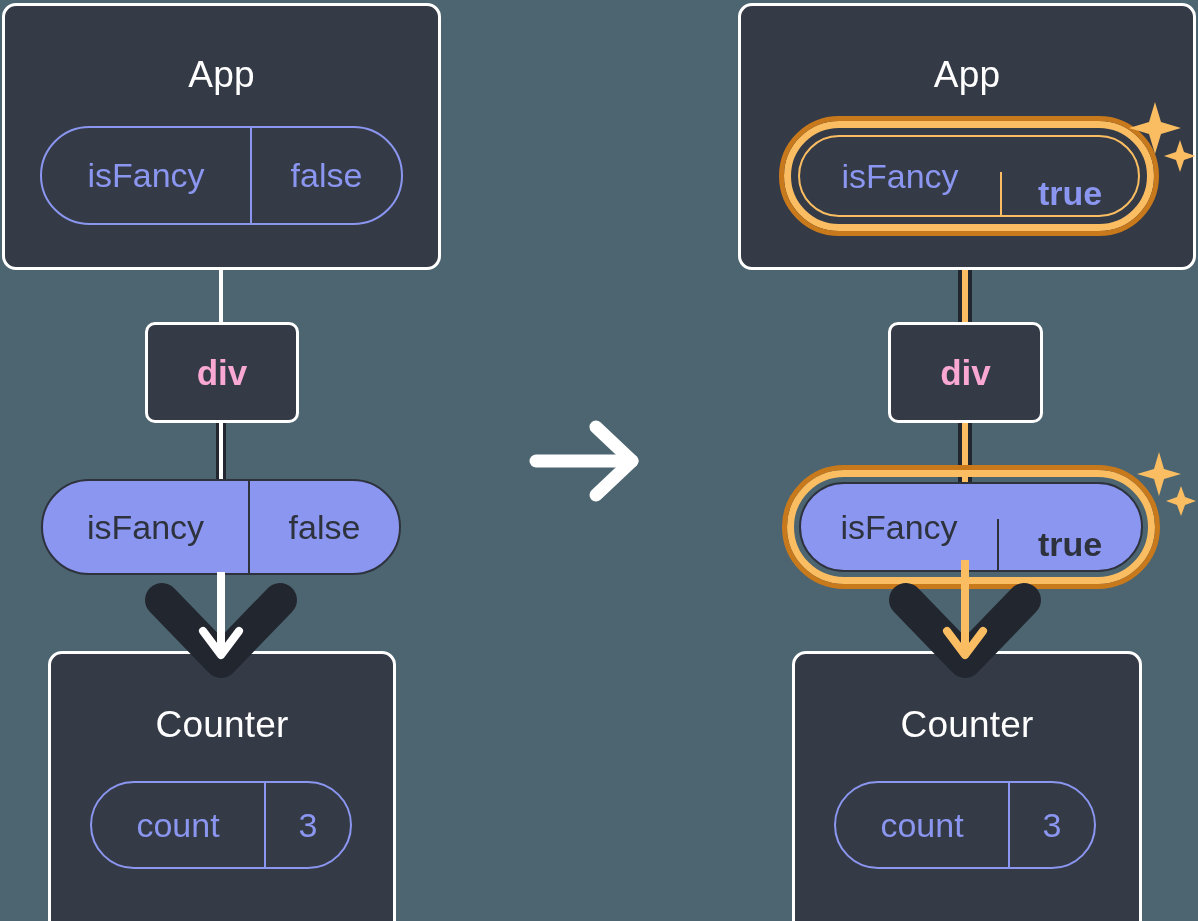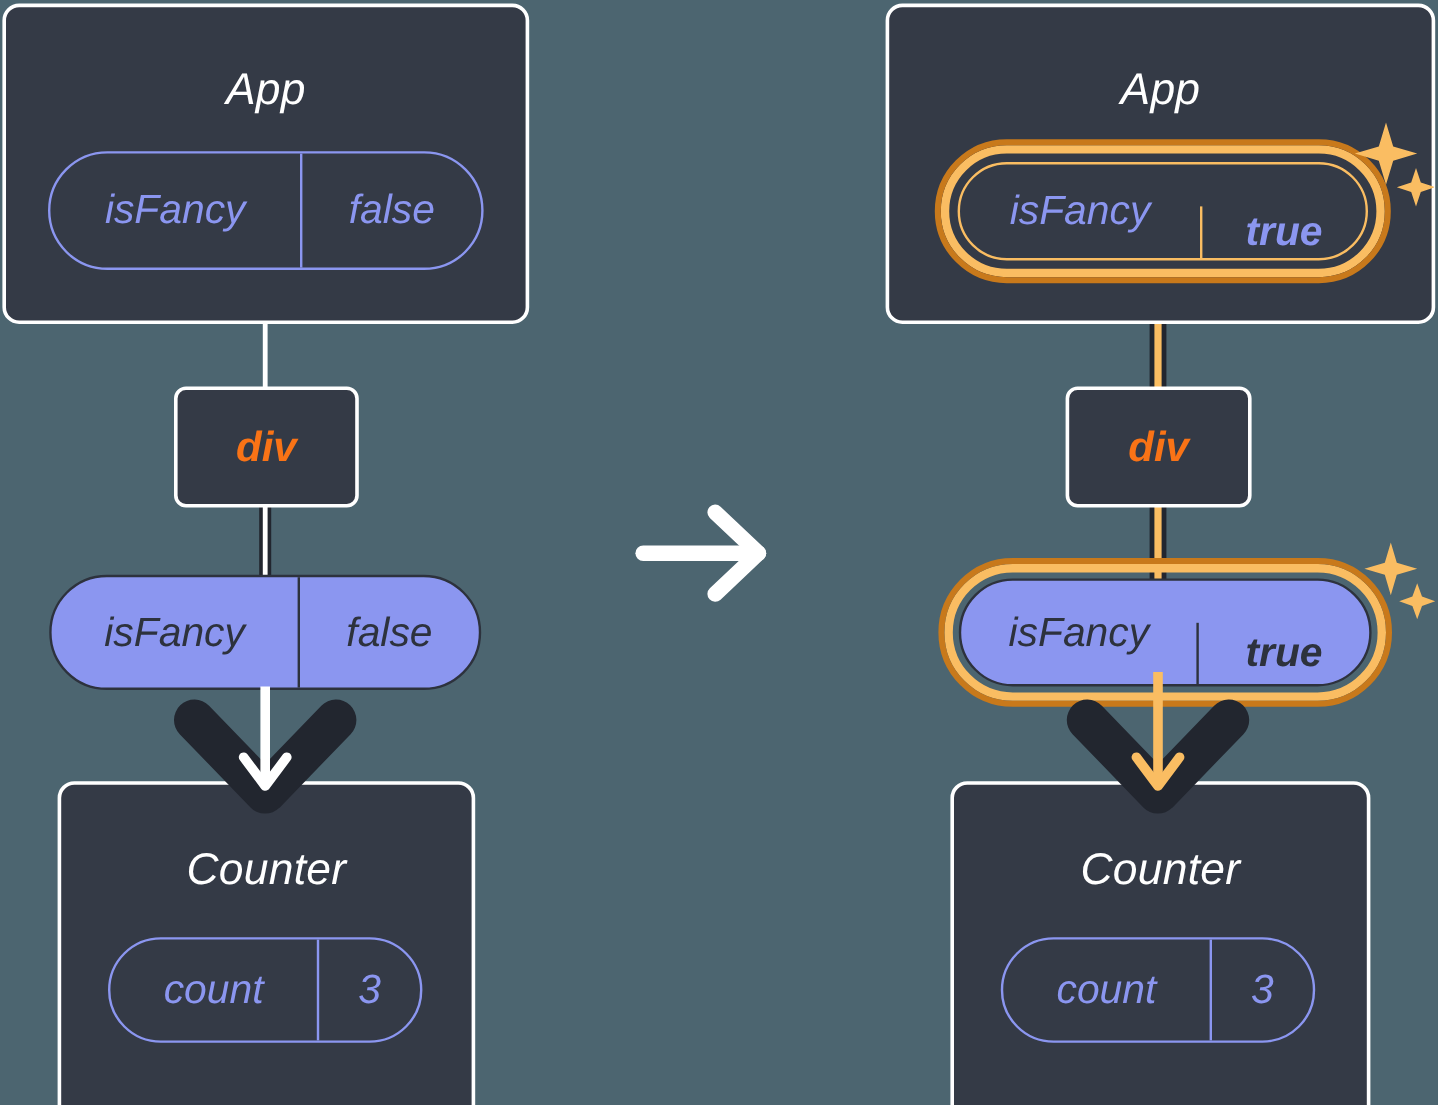--- a/index.html
+++ b/index.html
@@ -7,21 +7,20 @@
     padding: 0;
     background: #4c6570;
   }
   #stage {
     position: relative;
     width: 1198px;
     height: 921px;
     background: #4c6570;
     overflow: hidden;
     font-family: "Liberation Sans", sans-serif;
-    font-style: italic;
   }
 
   
   .panel {
     position: absolute;
     background: #343a46;
     border: 3px solid #ffffff;
     border-radius: 14px;
     box-sizing: border-box;
     z-index: 4;
@@ -42,21 +41,21 @@
     background: #343a46;
     border: 3px solid #ffffff;
     border-radius: 10px;
     box-sizing: border-box;
     z-index: 6;
     display: flex;
     align-items: center;
     justify-content: center;
   }
   .div-label {
-    color: #f97316;
+    color: #f9a8d4;
     font-size: 35px;
     font-weight: 700;
     position: relative;
     z-index: 2;
   }
 
   
   .pill {
     position: absolute;
     display: flex;

